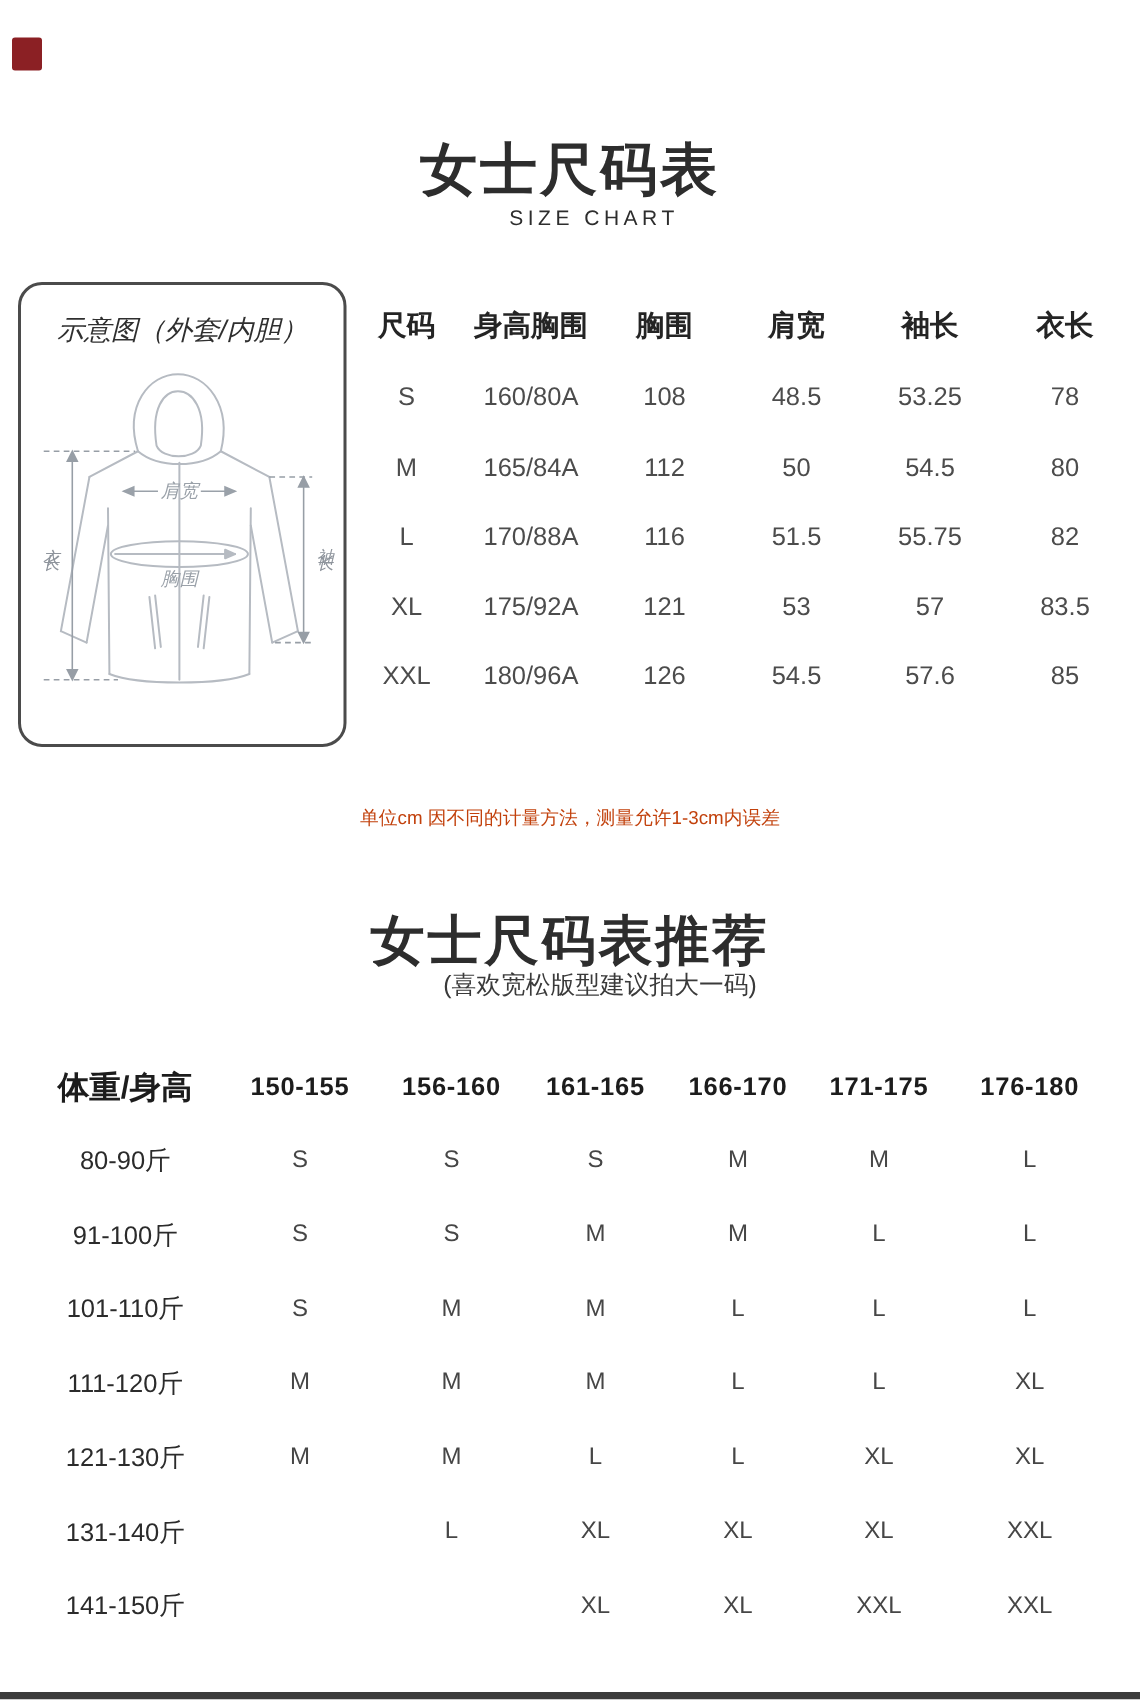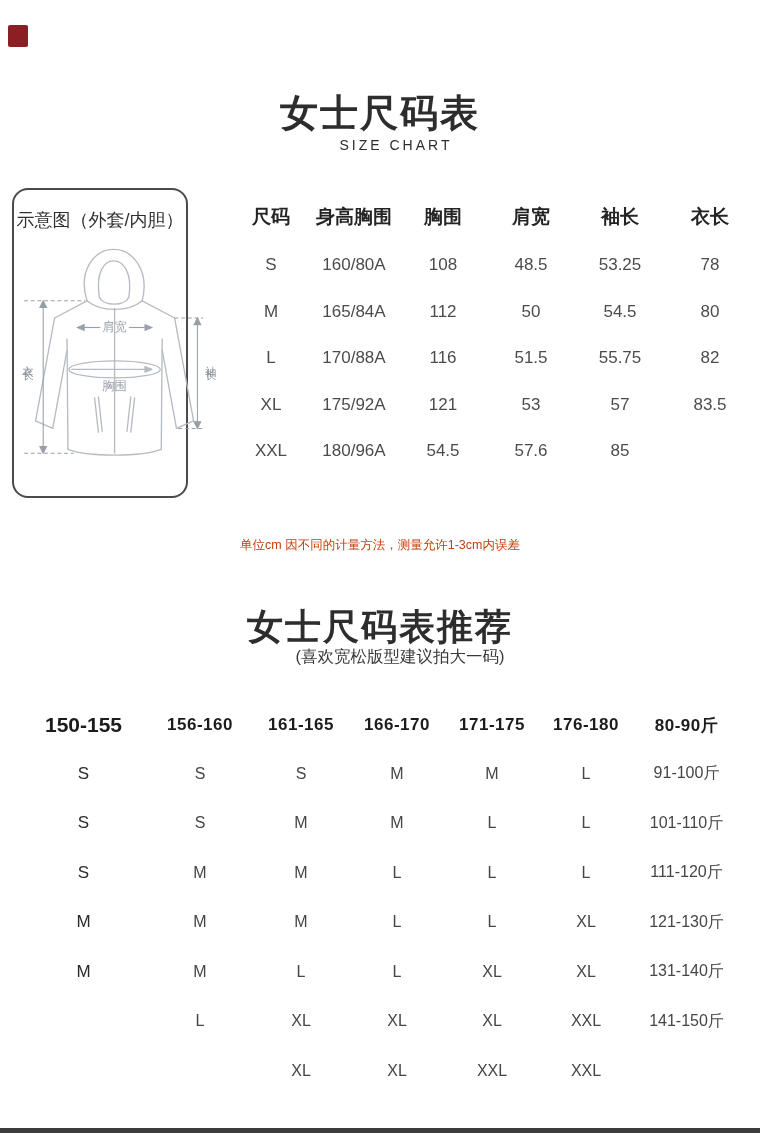--- a/index.html
+++ b/index.html
@@ -10,22 +10,22 @@
   }
   .abs{position:absolute;}
   
   .red-mark{left:8px;top:25px;width:20px;height:22px;border-radius:2px;background:#8b2024;}
   
   .s1-title{top:88px;left:0;width:760px;text-align:center;font-size:38px;font-weight:700;
     color:#2d2d2d;letter-spacing:2px;font-family:Liberation Mono, monospace;}
   .s1-sub{top:137px;left:0;width:760px;text-align:center;font-size:14px;font-weight:500;
     color:#2d2d2d;letter-spacing:3px;margin-left:16px;}
   
-  .diagram-box{left:12px;top:188px;width:176px;height:310px;border:2px solid #4b4b4b;
-    border-radius:16px;box-sizing:border-box;}
+  .diagram-box{left:12px;top:188px;width:219px;height:310px;border:2px solid #4b4b4b;
+    border-radius:16px;box-sizing:border-box;font-style:italic;}
   .diagram-caption{margin-top:18px;text-align:center;font-size:18px;color:#2f2f2f;}
   .diagram-svg{display:block;margin:6px auto 0 auto;}
   
   .grid{display:grid;}
   .grid > div{display:flex;align-items:center;justify-content:center;}
   .size-grid{left:233px;top:192px;width:522px;
     grid-template-columns:76px 90px 88px 88px 90px 90px;
     grid-template-rows:50px repeat(5,46.5px);}
   .size-grid > div{font-size:17px;color:#4c4c4c;}
   .size-grid > div:nth-child(-n+6){font-size:19px;font-weight:700;color:#242424;}
@@ -144,31 +144,33 @@
     <div>55.75</div>
     <div>82</div>
     <div>XL</div>
     <div>175/92A</div>
     <div>121</div>
     <div>53</div>
     <div>57</div>
     <div>83.5</div>
     <div>XXL</div>
     <div>180/96A</div>
+    <div>126</div>
     <div>54.5</div>
     <div>57.6</div>
     <div>85</div>
   </div>
 
 <div class="abs note">单位cm 因不同的计量方法，测量允许1-3cm内误差</div>
 
 <div class="abs s2-title">女士尺码表推荐</div>
 <div class="abs s2-sub">(喜欢宽松版型建议拍大一码)</div>
 
 <div class="abs grid rec-grid">
+    <div>体重/身高</div>
     <div>150-155</div>
     <div>156-160</div>
     <div>161-165</div>
     <div>166-170</div>
     <div>171-175</div>
     <div>176-180</div>
     <div>80-90斤</div>
     <div>S</div>
     <div>S</div>
     <div>S</div>

